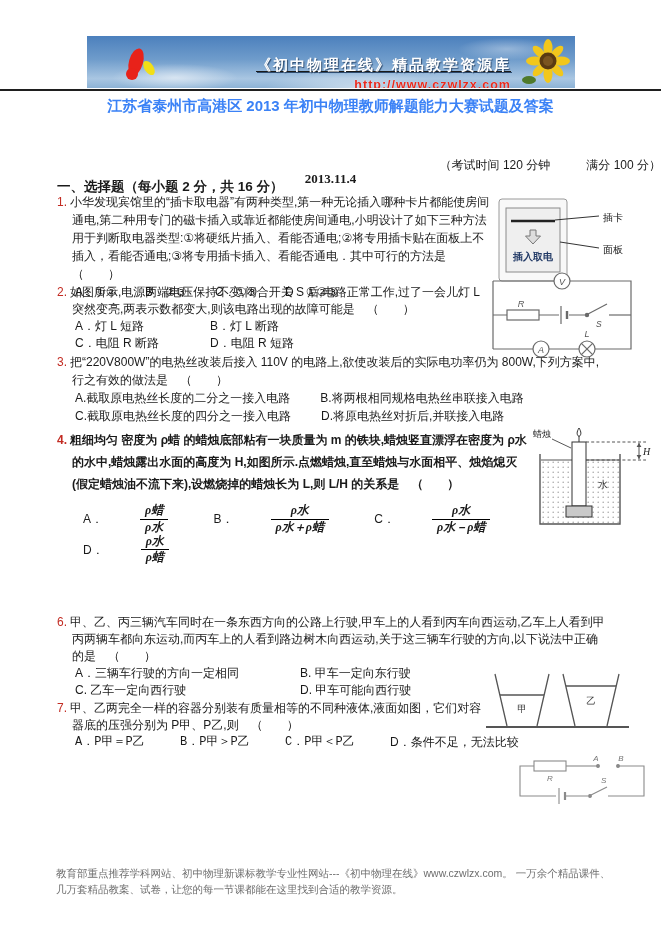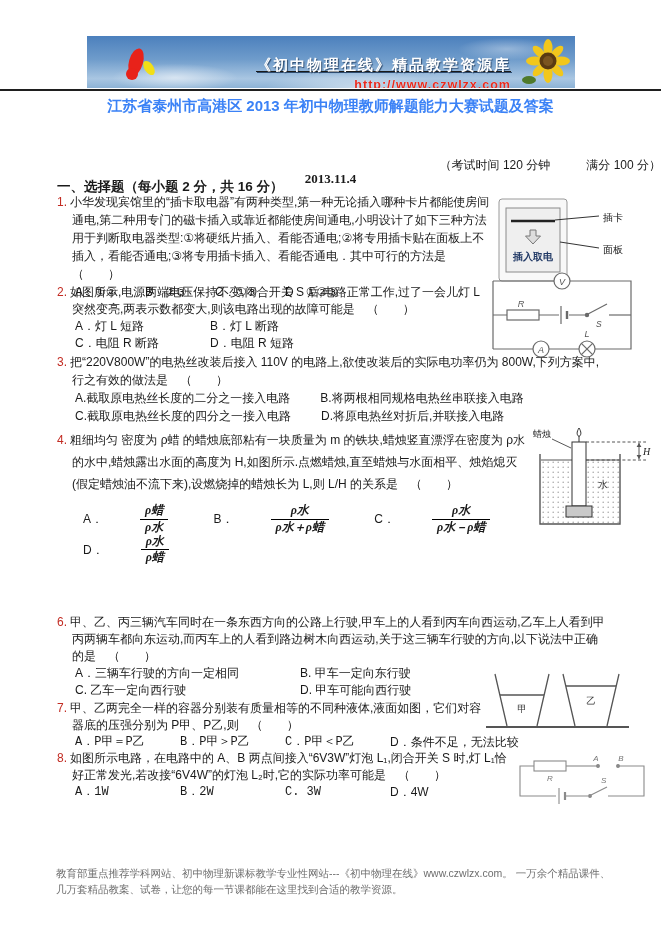--- a/index.html
+++ b/index.html
@@ -31,21 +31,21 @@
   .section{position:absolute;left:57px;top:178px;font-size:13.5px;font-weight:bold;}
 
   
   .q{position:absolute;left:57px;width:548px;font-size:12px;line-height:19px;}
   .q-num{color:#c22b22;margin-right:3px;}
   .q-text{padding-left:15px;text-indent:-15px;}
   .opts{padding-left:18px;}
   .opt{display:inline-block;vertical-align:top;}
   .w78{width:70px;}  .w105{width:105px;font-family:Liberation Mono, monospace;} .w135{width:135px;}
   .mr30{margin-right:30px;}
-  .pr115{padding-right:115px;} .pr120{padding-right:120px;} .pr75{padding-right:75px;}
+  .pr115{padding-right:115px;} .pr120{padding-right:120px;} .pr75{padding-right:75px;font-weight:bold;}
   .pr122{padding-right:122px;} .pr95{padding-right:95px;}
   .lh17{line-height:17px;} .lh18{line-height:18px;} .lh22{line-height:22px;}
 
   
   .frac-row{margin-top:9px;padding-left:26px;}
   .frac-item{display:inline-flex;align-items:center;margin-right:42px;}
   .f-label{margin-right:5px;}
   .frac{display:inline-block;text-align:center;font-family:"Liberation Serif",serif;
         font-style:italic;font-weight:bold;font-size:12px;line-height:1.15;margin-left:32px;}
   .frac .fnum{display:block;border-bottom:1.5px solid #000;padding:0 5px 1px;}
@@ -167,26 +167,20 @@
     </div>
   </div>
 
   <div class="q lh17" style="top:700px">
     <div class="q-text pr122"><span class="q-num">7.</span><span>甲、乙两完全一样的容器分别装有质量相等的不同种液体,液面如图，它们对容器底的压强分别为 P甲、P乙,则　（　　）</span></div>
     <div class="opts">
       <span class="opt w105">A．P甲＝P乙</span><span class="opt w105">B．P甲＞P乙</span><span class="opt w105">C．P甲＜P乙</span><span class="opt">D．条件不足，无法比较</span>
     </div>
   </div>
 
-  <div class="q lh17" style="top:750px">
-    <div class="q-text pr95"><span class="q-num">8.</span><span>如图所示电路，在电路中的 A、B 两点间接入“6V3W”灯泡 L₁,闭合开关 S 时,灯 L₁恰好正常发光,若改接“6V4W”的灯泡 L₂时,它的实际功率可能是　（　　）</span></div>
-    <div class="opts">
-      <span class="opt w105">A．1W</span><span class="opt w105">B．2W</span><span class="opt w105">C. 3W</span><span class="opt">D．4W</span>
-    </div>
-  </div>
 
   <div class="fig fig-q1">
     <svg width="160" height="90" viewBox="0 0 160 90">
       <rect x="2" y="3" width="68" height="82" rx="3" fill="#f8f8f8" stroke="#999"></rect>
       <rect x="9" y="12" width="54" height="64" fill="#efefef" stroke="#8a8a8a"></rect>
       <line x1="14" y1="25" x2="58" y2="25" stroke="#222" stroke-width="2.6"></line>
       <path d="M33 34 l0 6 l-4.5 0 l7.5 8 l7.5 -8 l-4.5 0 l0 -6 z" fill="#ddd" stroke="#777"></path>
       <text x="36" y="64" text-anchor="middle" font-size="10" fill="#223a66" font-weight="bold">插入取电</text>
       <line x1="58" y1="24" x2="102" y2="20" stroke="#333" stroke-width="1"></line>
       <text x="106" y="25" font-size="10" fill="#111">插卡</text>

